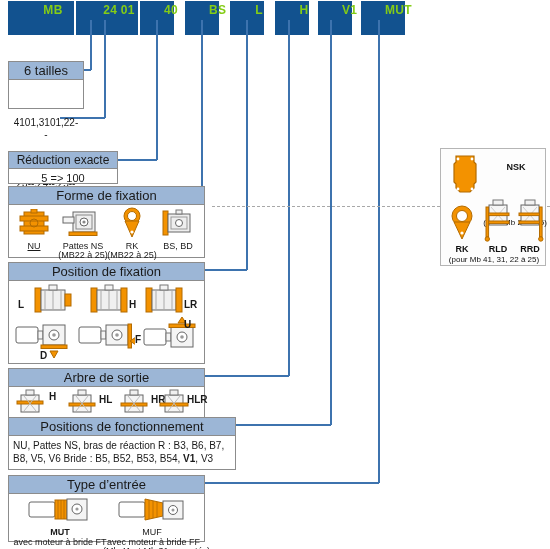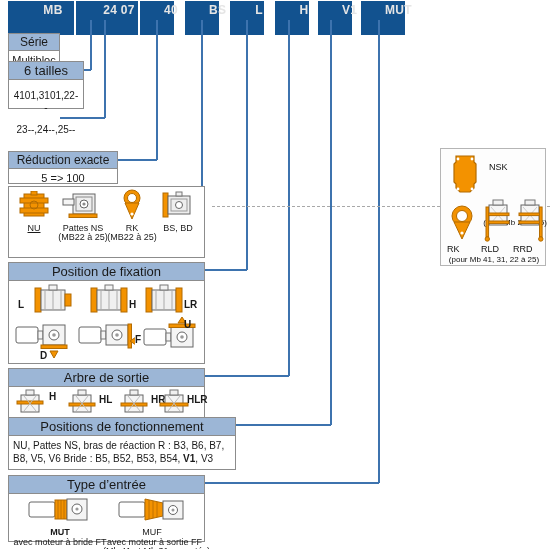--- a/index.html
+++ b/index.html
@@ -13,21 +13,21 @@
     width: 550px;
     height: 549px;
     overflow: hidden;
     background: #ffffff;
   }
 
   
   .chip {
     position: absolute;
     background: #12528f;
-    color: #e5e5e5;
+    color: #84cc16;
     font-size: 12px;
     font-weight: bold;
     text-align: center;
     line-height: 18px;
     height: 34px;
     letter-spacing: .3px;
     padding-left: 24px;
   }
 
   
@@ -52,21 +52,21 @@
     white-space: nowrap;
   }
   .phead.big { font-size: 13px; line-height: 17px; height: 18px; }
   .pbody {
     position: relative;
     font-size: 10px;
     color: #1a1a1a;
     text-align: center;
   }
   .pbody .val { line-height: 14px; padding: 2px 2px; font-size: 11px; }
-  .pbody .vals { line-height: 12px; padding: 10px 4px; font-size: 10px; text-align: center; }
+  .pbody .vals { line-height: 12px; padding: 10px 4px; font-size: 10px; text-align: center; margin-top: 27px; }
   .listtext {
     text-align: left;
     padding: 3px 4px;
     line-height: 13px;
     font-size: 10px;
   }
   .listtext b { font-weight: bold; }
 
   
   .cap {
@@ -91,22 +91,22 @@
   
   #legend {
     position: absolute;
     left: 440px; top: 148px;
     width: 106px; height: 118px;
     border: 1px solid #b5b5b5;
     background: #fdfdfd;
   }
   .lgcap {
     position: absolute;
-    font-size: 9px; font-weight: normal; color: #111;
-    text-align: left; line-height: 10px; white-space: nowrap;
+    font-size: 9px; font-weight: bold; color: #111;
+    text-align: center; line-height: 10px; white-space: nowrap;
   }
   .lgsub {
     position: absolute;
     font-size: 8px; color: #111;
     text-align: center; line-height: 9px; white-space: nowrap;
   }
 
   
   #dash {
     position: absolute;
@@ -116,21 +116,21 @@
 </style>
 </head>
 <body>
 
 <div id="root">
 
   <div class="chip" style="left:8px;top:1px;width:66px;">
     <span>MB</span>
   </div>
   <div class="chip" style="left:76px;top:1px;width:62px;">
-    <span>24 07</span>
+    <span>24 01</span>
   </div>
   <div class="chip" style="left:140px;top:1px;width:34px;">
     <span>40</span>
   </div>
   <div class="chip" style="left:185px;top:1px;width:34px;">
     <span>BS</span>
   </div>
   <div class="chip" style="left:230px;top:1px;width:34px;">
     <span>L</span>
   </div>
@@ -163,44 +163,39 @@
   <div class="ln lnh" style="left:205px;top:375px;width:84px;"></div>
 
   <div class="ln lnv" style="left:330px;top:20px;height:405px;"></div>
   <div class="ln lnh" style="left:205px;top:424px;width:126px;"></div>
 
   <div class="ln lnv" style="left:378px;top:20px;height:463px;"></div>
   <div class="ln lnh" style="left:205px;top:482px;width:174px;"></div>
 
   <div id="dash"></div>
 
-  <div class="panel" style="left:8px;top:33px;width:52px;height:32px;">
-    <div class="phead">Série</div>
-    <div class="pbody">
-        <div class="val">Multibloc</div>
-      </div>
-  </div>
 
   <div class="panel" style="left:8px;top:61px;width:76px;height:48px;">
     <div class="phead big">6 tailles</div>
     <div class="pbody">
       <div class="vals">4101,3101,22--</div>
       <div class="vals" style="padding-top:0">23--,24--,25--</div>
     </div>
   </div>
 
 
   <div class="panel" style="left:8px;top:151px;width:110px;height:33px;">
     <div class="phead">Réduction exacte</div>
     <div class="pbody">
         <div class="val">5 =&gt; 100</div>
       </div>
   </div>
 
   <div class="panel" style="left:8px;top:186px;width:197px;height:72px;">
+    <div class="phead big">Forme de fixation</div>
     <div class="pbody" style="height:53px;">
 
       <svg class="icon" style="left:8px;top:4px;" width="34" height="30" viewBox="0 0 34 30">
         <rect x="7" y="3" width="20" height="22" fill="#f39200" stroke="#b36b00"></rect>
         <rect x="3" y="7" width="28" height="5" fill="#f39200" stroke="#b36b00"></rect>
         <rect x="3" y="17" width="28" height="5" fill="#f39200" stroke="#b36b00"></rect>
         <rect x="14" y="0" width="6" height="4" fill="#f39200" stroke="#b36b00"></rect>
         <circle cx="17" cy="14" r="4" fill="none" stroke="#b36b00"></circle>
       </svg>
       <div class="cap" style="left:2px;top:36px;width:46px;text-decoration:underline;">NU</div>
@@ -369,21 +364,21 @@
 
       <svg class="icon" style="left:108px;top:3px;" width="72" height="28" viewBox="0 0 72 28">
         <rect x="2" y="5" width="26" height="15" rx="2" fill="#ffffff" stroke="#666"></rect>
         <path d="M28 2 L46 6 L46 19 L28 23 Z" fill="#f39200" stroke="#b36b00"></path>
         <path d="M32 3 L32 22 M36 4 L36 21 M40 5 L40 20" stroke="#b36b00" stroke-width=".8"></path>
         <rect x="46" y="4" width="20" height="18" fill="#f4f4f4" stroke="#666"></rect>
         <circle cx="56" cy="13" r="4.5" fill="#fff" stroke="#666"></circle>
         <circle cx="56" cy="13" r="1.5" fill="#999"></circle>
       </svg>
       <div class="cap" style="left:112px;top:33px;width:62px;">MUF</div>
-      <div class="cap" style="left:98px;top:43px;width:92px;">avec moteur à sortie FF</div>
+      <div class="cap" style="left:98px;top:43px;width:92px;">avec moteur à bride FF</div>
       <div class="cap" style="left:94px;top:52px;width:100px;">(Mb 41 et Mb 31 exceptés)</div>
     </div>
   </div>
 
   <div id="legend">
 
     <svg class="icon" style="left:8px;top:5px;" width="32" height="42" viewBox="0 0 32 42">
       <path d="M7 2 L25 2 L25 8 L27 10 L27 28 L25 30 L25 34 L21 38 L11 38 L7 34 L7 30 L5 28 L5 10 L7 8 Z" fill="#f39200" stroke="#b36b00" stroke-width="1.2"></path>
       <circle cx="9" cy="5" r="1.4" fill="#ffffff"></circle>
       <circle cx="23" cy="5" r="1.4" fill="#ffffff"></circle>

